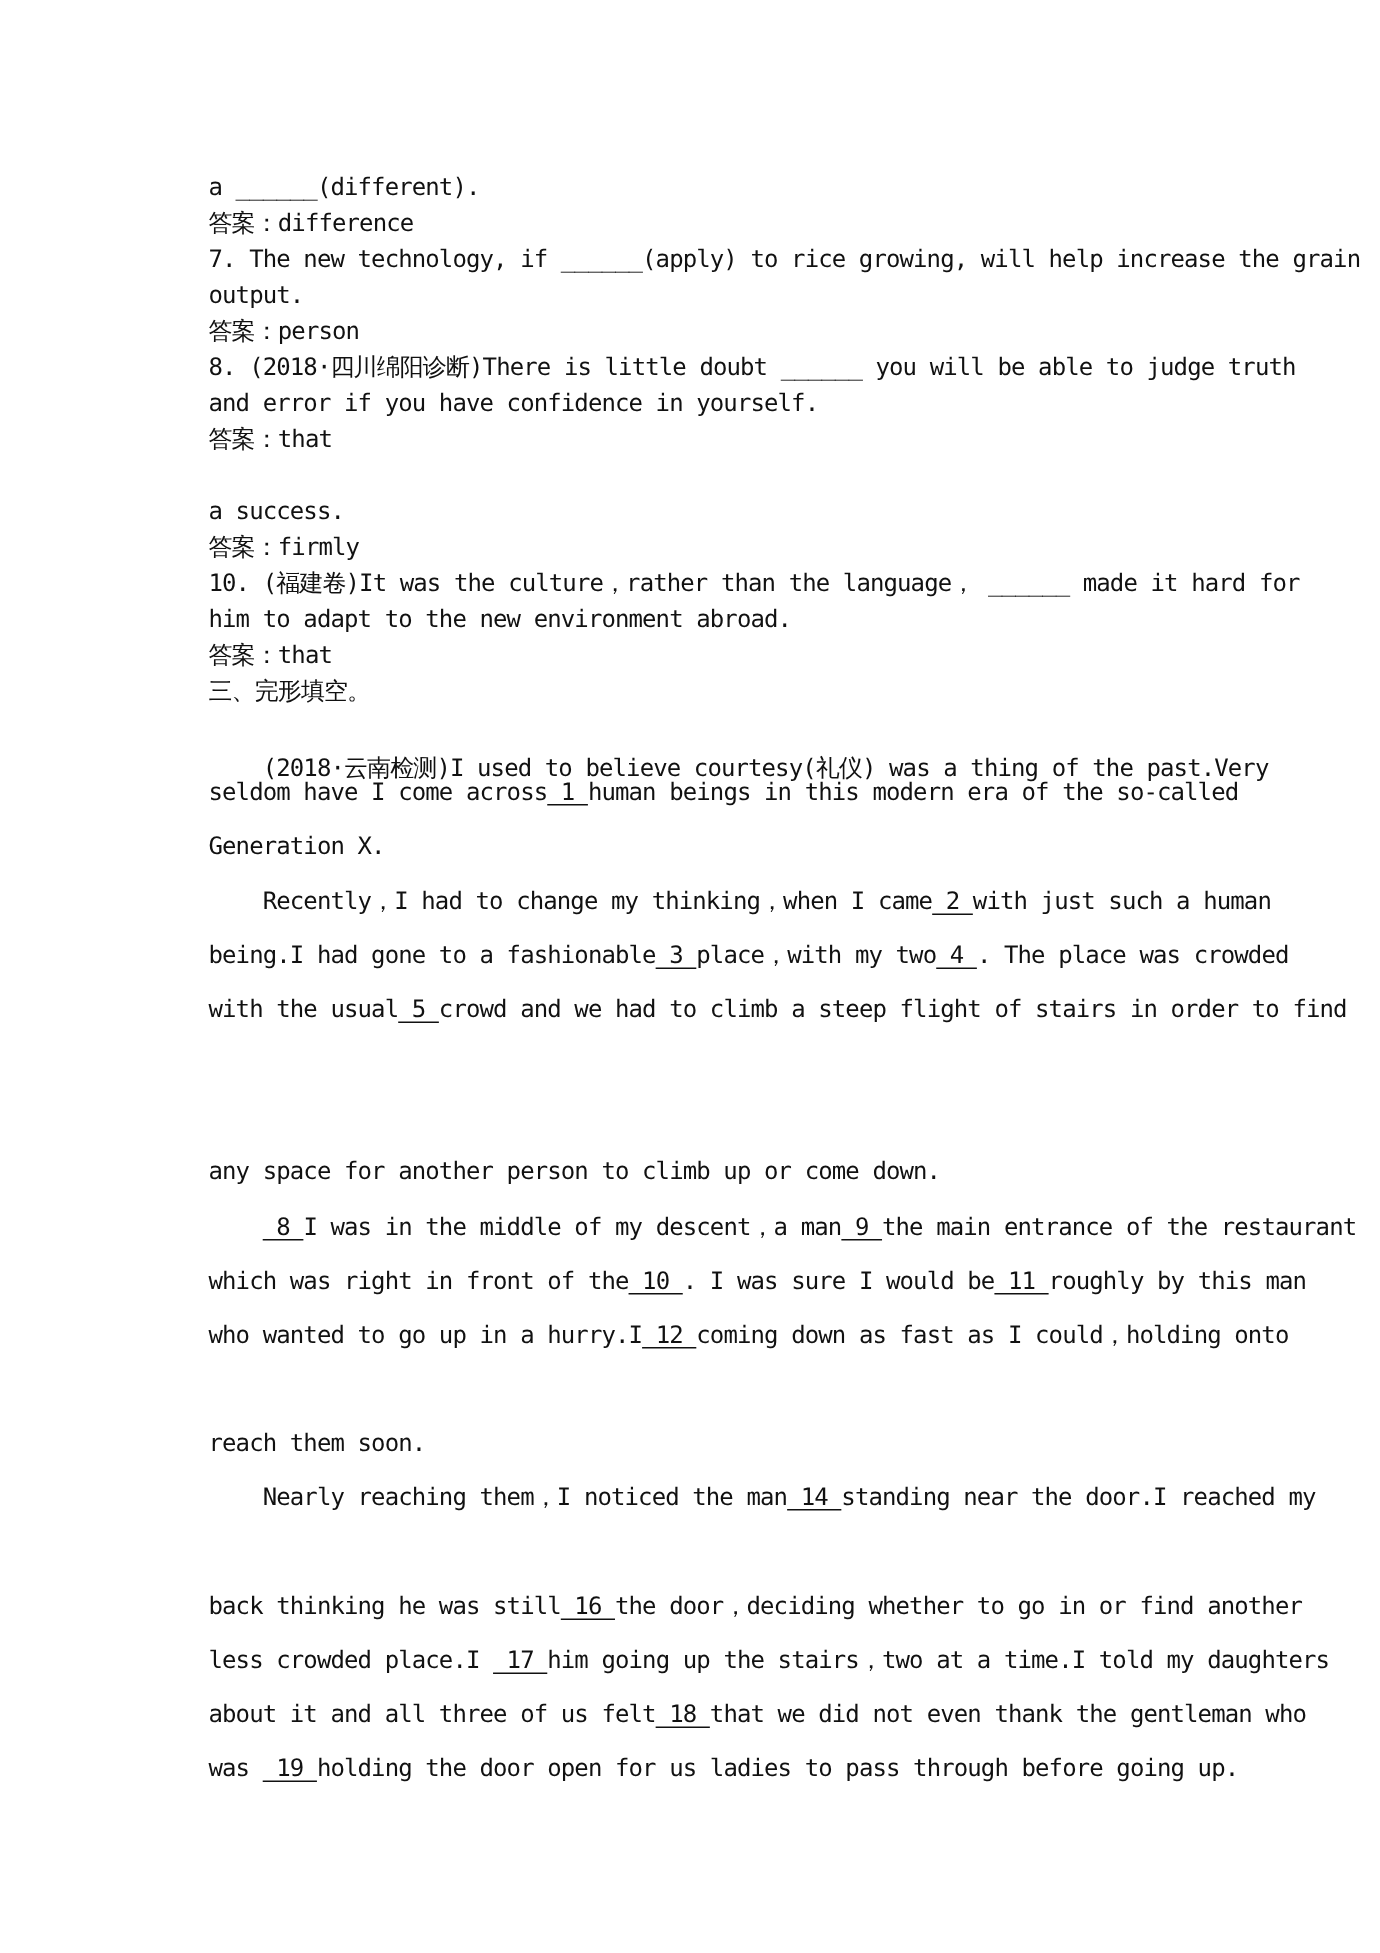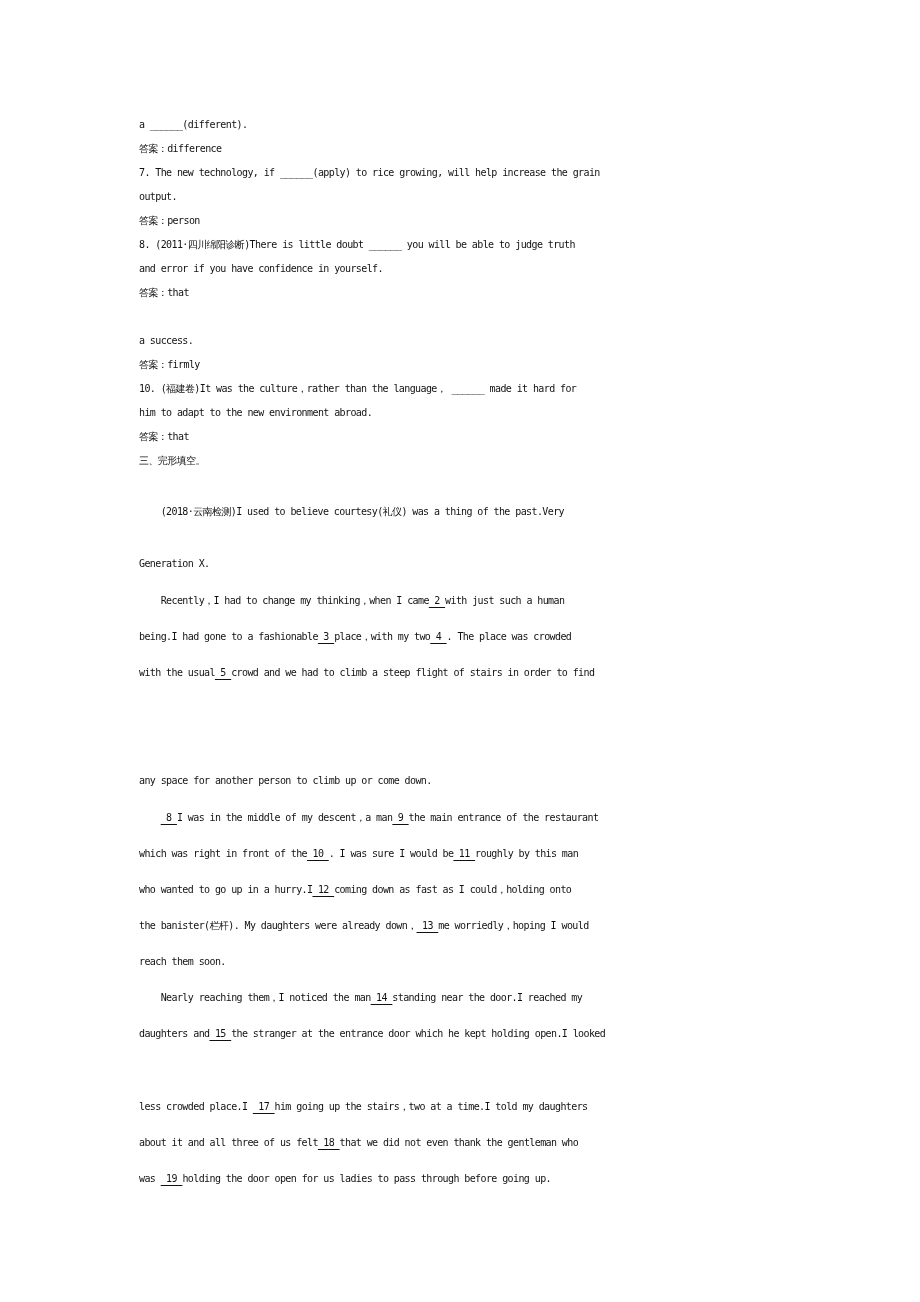--- a/index.html
+++ b/index.html
@@ -1,55 +1,55 @@
 <!DOCTYPE html>
 <html><head>
 <meta charset="utf-8">
 <style>
   html, body { margin: 0; padding: 0; background: #ffffff; }
   body { width: 920px; height: 1302px; position: relative; overflow: hidden;
          font-family: "DejaVu Sans Mono", "Liberation Mono", monospace; color: #111; }
   .page { position: absolute; left: 0; top: 0; width: 920px; height: 1302px; }
-  .ln { position: absolute; left: 139px; font-size: 10px; line-height: 18px;
+  .ln { position: absolute; left: 139px; font-size: 16px; line-height: 18px;
         white-space: pre; letter-spacing: -0.6px; }
   .blank { text-decoration: underline; text-underline-offset: 3px; }
 </style>
 </head>
 <body>
 
 <div class="page">
   <div class="ln" style="top:116px">a ______(different).</div>
   <div class="ln" style="top:140px">答案：difference</div>
 
   <div class="ln" style="top:164px">7. The new technology, if ______(apply) to rice growing, will help increase the grain</div>
   <div class="ln" style="top:188px">output.</div>
   <div class="ln" style="top:212px">答案：person</div>
 
-  <div class="ln" style="top:236px">8. (2011·四川绵阳诊断)There is little doubt ______ you will be able to judge truth</div>
+  <div class="ln" style="top:236px">8. (2018·四川绵阳诊断)There is little doubt ______ you will be able to judge truth</div>
   <div class="ln" style="top:260px">and error if you have confidence in yourself.</div>
   <div class="ln" style="top:284px">答案：that</div>
 
   <div class="ln" style="top:332px">a success.</div>
   <div class="ln" style="top:356px">答案：firmly</div>
 
   <div class="ln" style="top:380px">10. (福建卷)It was the culture，rather than the language， ______ made it hard for</div>
   <div class="ln" style="top:404px">him to adapt to the new environment abroad.</div>
   <div class="ln" style="top:428px">答案：that</div>
 
   <div class="ln" style="top:452px">三、完形填空。</div>
 
   <div class="ln" style="top:503px">    (2018·云南检测)I used to believe courtesy(礼仪) was a thing of the past.Very</div>
+  <div class="ln" style="top:519px">seldom have I come across<span class="blank"> 1 </span>human beings in this modern era of the so-called</div>
   <div class="ln" style="top:555px">Generation X.</div>
   <div class="ln" style="top:592px">    Recently，I had to change my thinking，when I came<span class="blank"> 2 </span>with just such a human</div>
   <div class="ln" style="top:628px">being.I had gone to a fashionable<span class="blank"> 3 </span>place，with my two<span class="blank"> 4 </span>. The place was crowded</div>
   <div class="ln" style="top:664px">with the usual<span class="blank"> 5 </span>crowd and we had to climb a steep flight of stairs in order to find</div>
   <div class="ln" style="top:772px">any space for another person to climb up or come down.</div>
   <div class="ln" style="top:809px">    <span class="blank"> 8 </span>I was in the middle of my descent，a man<span class="blank"> 9 </span>the main entrance of the restaurant</div>
   <div class="ln" style="top:845px">which was right in front of the<span class="blank"> 10 </span>. I was sure I would be<span class="blank"> 11 </span>roughly by this man</div>
   <div class="ln" style="top:881px">who wanted to go up in a hurry.I<span class="blank"> 12 </span>coming down as fast as I could，holding onto</div>
-  <div class="ln" style="top:917px">the banister(栏杆). My daughters were already down，<span class="blank"> 13 </span>me worriedly，hoping I would</div>
   <div class="ln" style="top:953px">reach them soon.</div>
   <div class="ln" style="top:989px">    Nearly reaching them，I noticed the man<span class="blank"> 14 </span>standing near the door.I reached my</div>
-  <div class="ln" style="top:1025px">daughters and<span class="blank"> 15 </span>the stranger at the entrance door which he kept holding open.I looked</div>
+  <div class="ln" style="top:1062px">back thinking he was still<span class="blank"> 16 </span>the door，deciding whether to go in or find another</div>
   <div class="ln" style="top:1098px">less crowded place.I <span class="blank"> 17 </span>him going up the stairs，two at a time.I told my daughters</div>
   <div class="ln" style="top:1134px">about it and all three of us felt<span class="blank"> 18 </span>that we did not even thank the gentleman who</div>
   <div class="ln" style="top:1170px">was <span class="blank"> 19 </span>holding the door open for us ladies to pass through before going up.</div>
 </div>
 
 </body></html>

